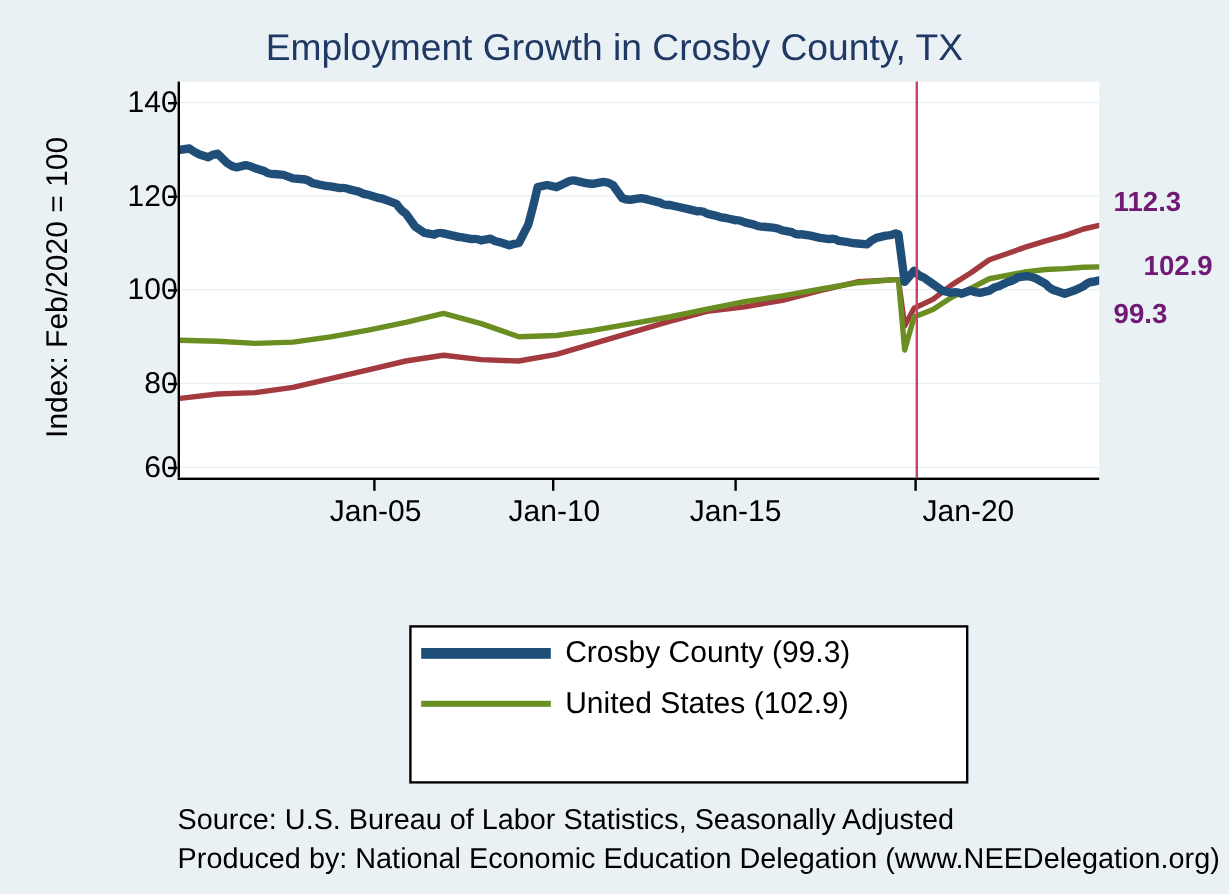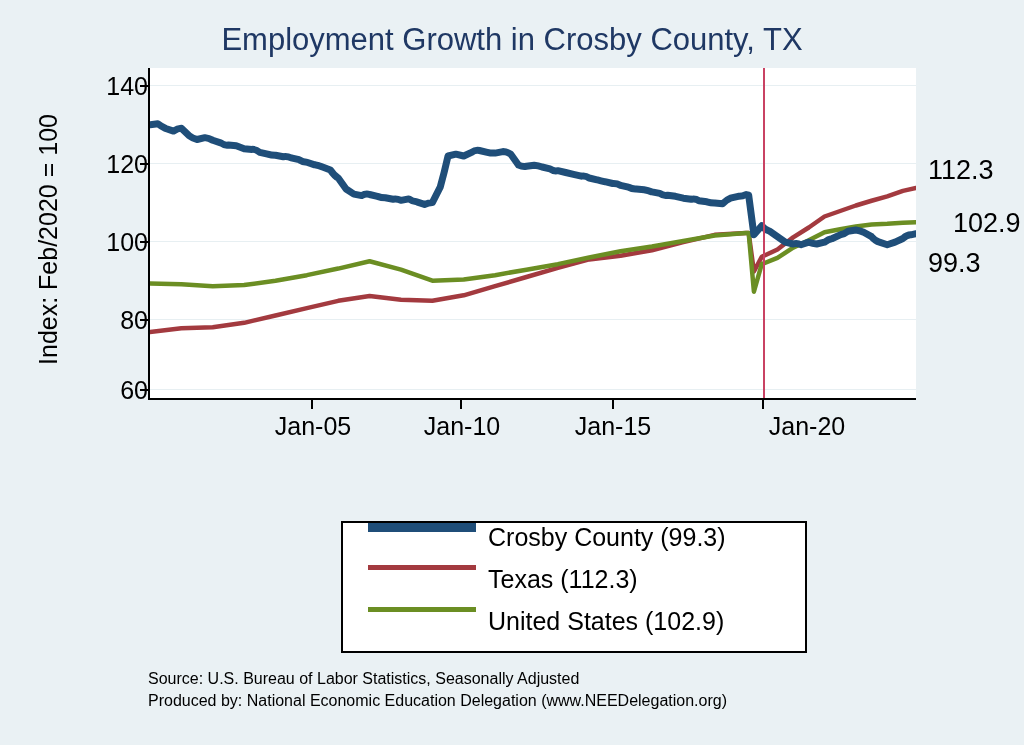--- a/index.html
+++ b/index.html
@@ -100,56 +100,57 @@
     position: absolute;
     left: 0;
     top: 473px;
     width: 1024px;
     text-align: center;
     font-size: 23px;
     color: #000;
   }
   .endlabel {
     position: absolute;
-    font-size: 27px;
-    color: #000000;
+    font-size: 23px;
+    color: #701a75;
     white-space: nowrap;
+    font-weight: bold;
   }
   .legend-box {
     position: absolute;
     left: 341px;
     top: 521px;
     width: 466px;
     height: 132px;
     background: #fff;
     border: 2px solid #000;
     box-sizing: border-box;
     padding: 0;
   }
   .legend-row {
     display: flex;
-    align-items: flex-start;
+    align-items: center;
     height: 42px;
-    padding-left: 25px;
+    padding-left: 8px;
   }
   .legend-swatch {
     width: 108px;
     height: 0;
     margin-right: 12px;
     flex: none;
   }
   .legend-text {
     font-size: 25px;
     color: #000;
   }
   .source-note {
     position: absolute;
     left: 148px;
     top: 668px;
-    font-size: 16px;
+    font-size: 24px;
     color: #000;
     line-height: 1.35;
   }
   .vline {
     position: absolute;
     width: 2px;
     background: #c94263;
   }
 </style>
 </head>
@@ -205,24 +206,20 @@
   <div class="endlabel" style="left:928px; top:208px;margin-left:25px;">102.9</div>
   <div class="endlabel" style="left:928px; top:248px;">99.3</div>
 
 
   <div class="legend-box">
     <div class="legend-row">
       <div class="legend-swatch" id="sw0" style="border-top:9px solid #1f4e79;"></div>
       <div class="legend-text">Crosby  County (99.3)</div>
     </div>
     <div class="legend-row">
-      <div class="legend-swatch" id="sw1" style="border-top:5px solid #a33a3f;"></div>
-      <div class="legend-text">Texas (112.3)</div>
-    </div>
-    <div class="legend-row">
       <div class="legend-swatch" id="sw2" style="border-top:5px solid #6b8e23;"></div>
       <div class="legend-text">United States (102.9)</div>
     </div>
   </div>
 
   <div class="source-note">
     <div>Source: U.S. Bureau of Labor Statistics, Seasonally Adjusted</div>
     <div>Produced by: National Economic Education Delegation (www.NEEDelegation.org)</div>
   </div>
 

